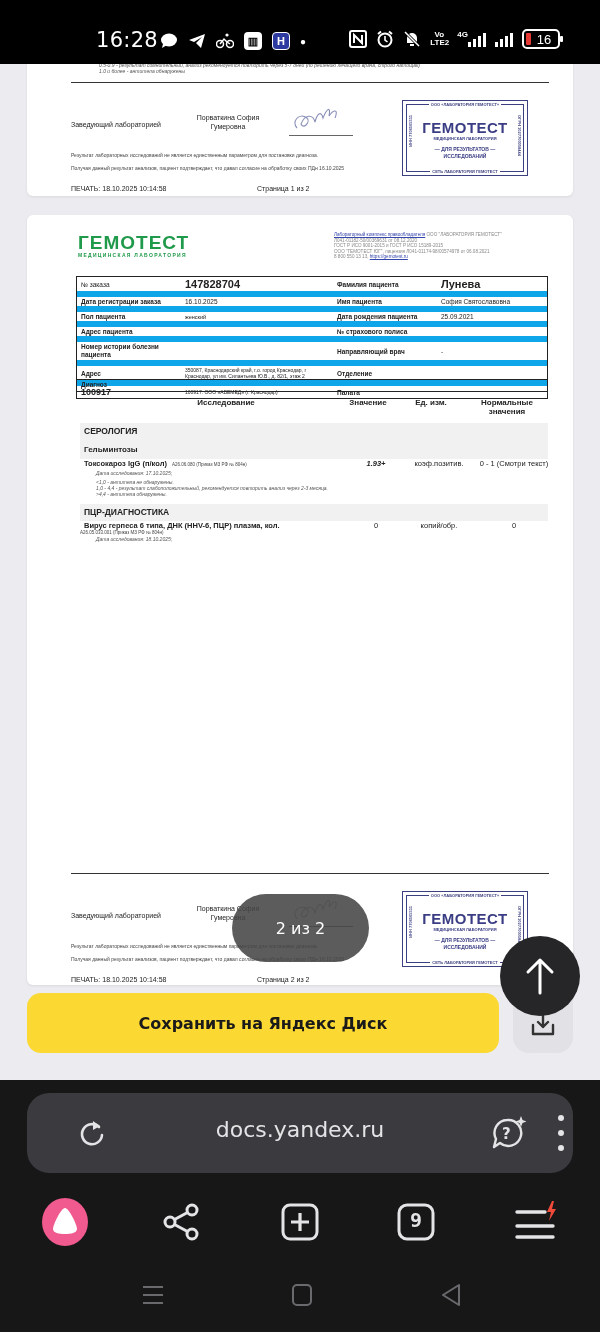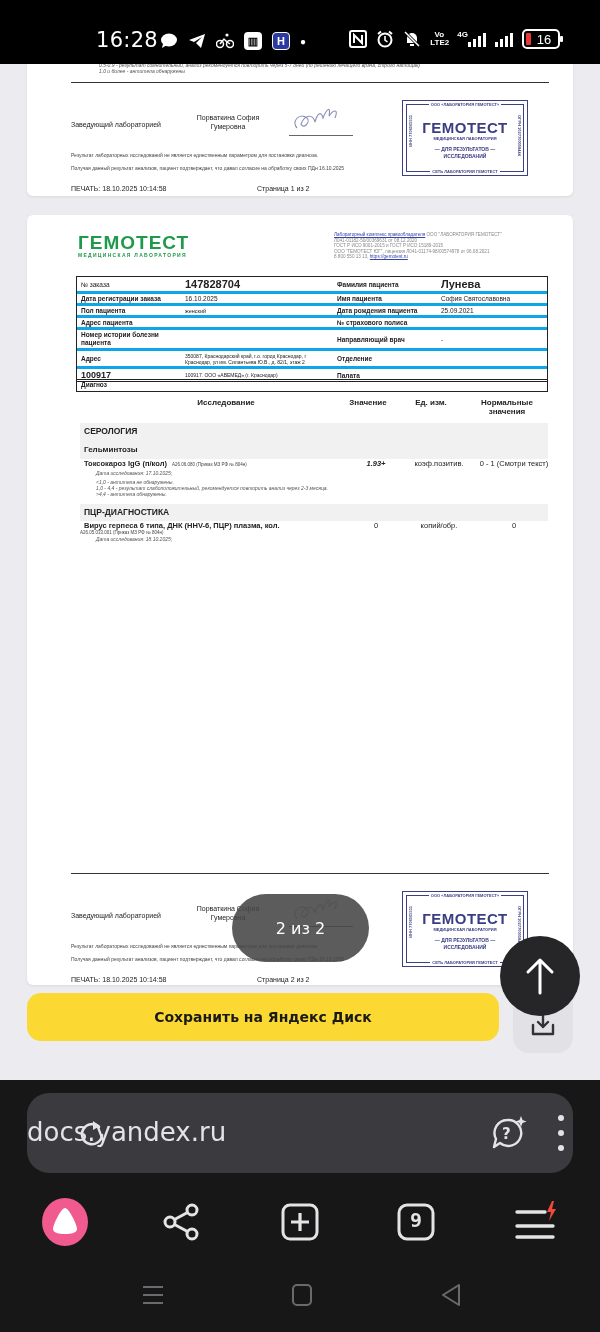--- a/index.html
+++ b/index.html
@@ -55,21 +55,21 @@
 
   
   .logo { position: absolute; left: 51px; top: 19px; }
   .logo-main { font-size: 19px; font-weight: bold; color: #1f9a4a; letter-spacing: 1px; line-height: 18px; }
   .logo-sub { font-size: 5px; font-weight: bold; color: #1f9a4a; letter-spacing: 1.3px; }
   .lic { position: absolute; left: 307px; top: 17px; width: 220px; font-size: 4.6px; color: #888; line-height: 5.6px; }
   .lic a { color: #3344aa; text-decoration: underline; }
 
   
   .ptable { position: absolute; left: 49px; top: 61px; width: 472px; border: 1.5px solid #222; }
-  .prow { display: flex; border-bottom: 3px solid #0ea5e9; min-height: 12px; align-items: center; }
+  .prow { display: flex; border-bottom: 6px solid #0ea5e9; min-height: 12px; align-items: center; }
   .prow:last-child { border-bottom: none; }
   .pc { font-size: 6.5px; color: #222; padding: 1px 4px; }
   .pc.l1 { width: 104px; font-weight: bold; }
   .pc.v1 { width: 152px; }
   .pc.l2 { width: 104px; font-weight: bold; }
   .pc.v2 { flex: 1; }
   .pc.big { font-size: 11px; font-weight: bold; }
   .pc.sm { font-size: 5px; line-height: 6px; }
   .diag { position: absolute; left: 49px; top: 164px; width: 472px; height: 13px; border: 1.5px solid #222; font-size: 6.5px; font-weight: bold; padding: 1px 4px; color: #222; }
 
@@ -81,28 +81,28 @@
   .rrow { position: absolute; left: 57px; width: 464px; font-size: 7.5px; color: #222; }
   .rrow .name { font-weight: bold; }
   .rrow .code { font-size: 4.5px; font-weight: normal; color: #444; }
   .rcell { position: absolute; top: 0; font-size: 7.5px; color: #222; text-align: center; }
   .rnote { position: absolute; font-size: 5px; color: #555; font-style: italic; line-height: 6px; }
 
   
   .pill { position: absolute; left: 232px; top: 830px; width: 137px; height: 68px; border-radius: 34px; background: rgba(70,70,70,0.88); color: #fff; font-family: "DejaVu Sans", sans-serif; font-size: 16px; display: flex; align-items: center; justify-content: center; z-index: 5; }
 
   
-  .save-btn { position: absolute; left: 27px; top: 929px; width: 472px; height: 48px; border-radius: 14px; background: #fcd932; color: #1a1a1a; font-family: "DejaVu Sans", sans-serif; font-size: 14px; font-weight: bold; display: flex; align-items: center; justify-content: center; border: none; }
+  .save-btn { position: absolute; left: 27px; top: 929px; width: 472px; height: 60px; border-radius: 14px; background: #fcd932; color: #1a1a1a; font-family: "DejaVu Sans", sans-serif; font-size: 16px; font-weight: bold; display: flex; align-items: center; justify-content: center; border: none; }
   .dl-btn { position: absolute; left: 513px; top: 920px; width: 60px; height: 69px; border-radius: 16px; background: #e2e1e5; display: flex; align-items: flex-end; justify-content: center; padding-bottom: 16px; }
   .up-btn { position: absolute; left: 500px; top: 872px; width: 80px; height: 80px; border-radius: 40px; background: #262628; display: flex; align-items: center; justify-content: center; z-index: 6; }
 
   
   .browser { position: absolute; left: 0; top: 1080px; width: 600px; height: 252px; background: #171718; }
   .urlbar { position: absolute; left: 27px; top: 13px; width: 546px; height: 80px; border-radius: 22px; background: #3b3b3f; }
-  .url-text { position: absolute; left: 0; right: 0; top: 24px; text-align: left; font-family: "DejaVu Sans", sans-serif; font-size: 26px; color: #e4e4e6; }
+  .url-text { position: absolute; left: 0; right: 0; top: 24px; text-align: center; font-family: "DejaVu Sans", sans-serif; font-size: 22px; color: #e4e4e6; }
   .reload { position: absolute; left: 50px; top: 24px; }
   .ask { position: absolute; left: 463px; top: 22px; }
   .kebab { position: absolute; left: 530px; top: 22px; width: 8px; height: 36px; display: flex; flex-direction: column; justify-content: space-between; align-items: center; }
   .kebab i { display: block; width: 6px; height: 6px; background: #e4e4e6; border-radius: 3px; }
   .toolbar { position: absolute; left: 0; top: 115px; width: 600px; height: 54px; }
   .tb { position: absolute; top: 0; width: 54px; height: 54px; display: flex; align-items: center; justify-content: center; }
   .navbar { position: absolute; left: 0; top: 190px; width: 600px; height: 50px; }
   .nv { position: absolute; top: 10px; width: 30px; height: 30px; display: flex; align-items: center; justify-content: center; }
 </style>
 </head>

